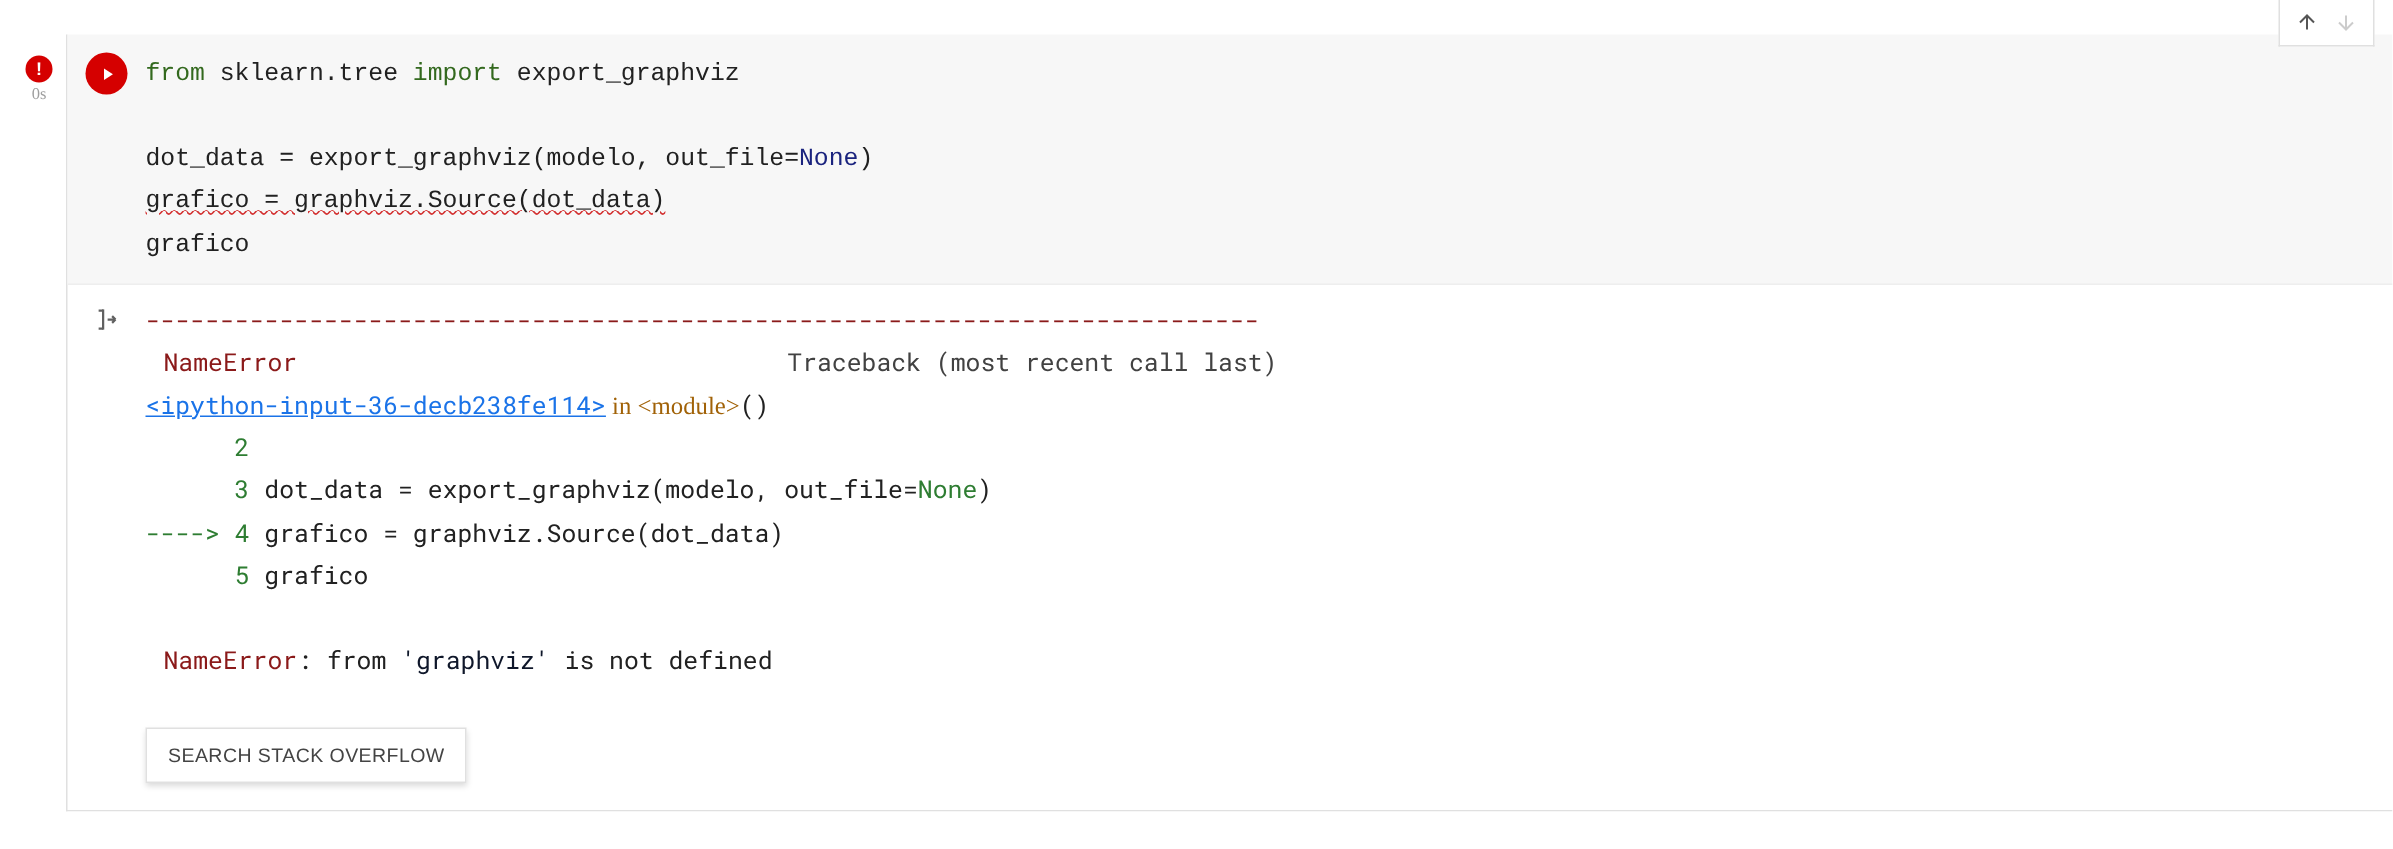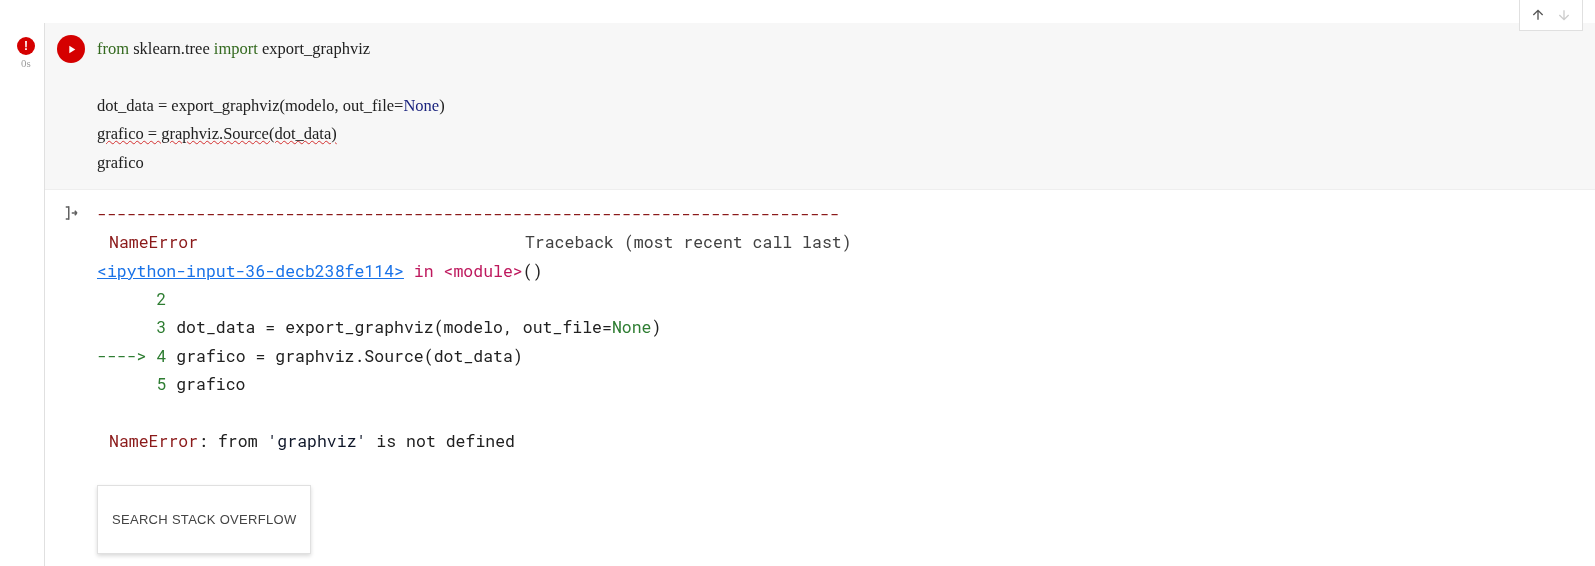--- a/index.html
+++ b/index.html
@@ -71,21 +71,21 @@
     border: none;
     display: flex;
     align-items: center;
     justify-content: center;
     cursor: pointer;
     padding: 0;
   }
   .run-btn svg { fill: #fff; }
   .code {
     padding: 12px 0 12px 0;
-    font-family: Liberation Serif, serif;
+    font-family: Liberation Mono, monospace;
     font-size: 16.5px;
     line-height: 1.72;
     white-space: pre;
     color: #212121;
     flex: 1;
   }
   .kw-import { color: #33691e; }
   .kw-none   { color: #1a237e; }
   .squiggle {
     text-decoration: underline wavy #d32f2f;
@@ -114,29 +114,29 @@
     font-family: "Roboto Mono", Menlo, Consolas, monospace;
     font-size: 16.5px;
     line-height: 1.72;
     white-space: pre;
     color: #212121;
   }
   .tb-sep    { color: #8b1a1a; }
   .tb-name   { color: #8b1a1a; margin-left: 12px; }
   .tb-info   { color: #424242; text-align: center; }
   .tb-link   { color: #1a73e8; text-decoration: underline; cursor: pointer; margin-top: 35px; }
-  .tb-in     { color: #be185d; }
+  .tb-in     { color: #a16207; font-family: Liberation Serif, serif; }
   .tb-num-g  { color: #2e7d32; }
   .tb-arrow  { color: #2e7d32; }
   .tb-kw-none{ color: #2e7d32; }
   .tb-str    { color: #0f172a; }
   .so-btn {
     display: inline-block;
     margin-top: 30px;
-    padding: 26px 14px;
+    padding: 10px 14px;
     background: #fff;
     border: 1px solid #e0e0e0;
     box-shadow: 0 2px 4px rgba(0,0,0,0.15);
     font-family: Arial, sans-serif;
     font-size: 13px;
     letter-spacing: 0.3px;
     color: #444;
     cursor: pointer;
   }
   .nav-arrows {

